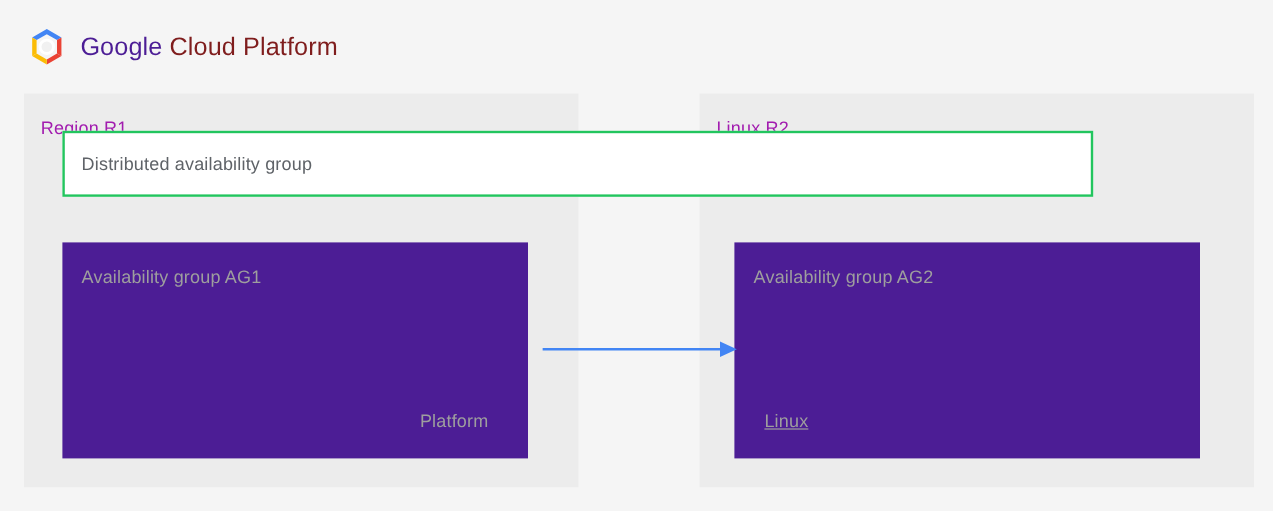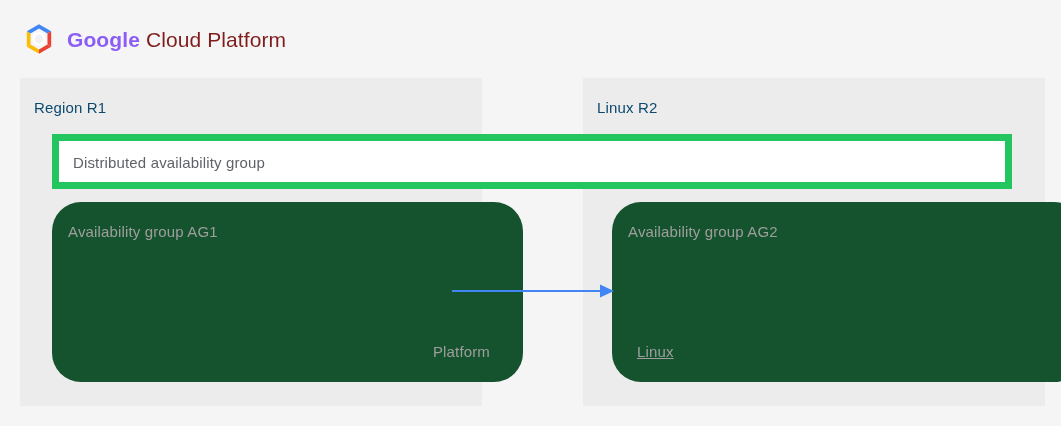--- a/index.html
+++ b/index.html
@@ -44,22 +44,22 @@
   }
 
   .brand {
     font-size: 21px;
     letter-spacing: 0.1px;
     white-space: nowrap;
     color: #5f6368;
     line-height: 1;
   }
   .brand .brand-strong {
-    font-weight: 700;
-    color: #8b5cf6;
+    font-weight: 400;
+    color: #4c1d95;
     margin-top: 32px;
   }
   .brand .brand-light {
     font-weight: 400;
     color: #7f1d1d;
   }
 
   
   .region {
     position: absolute;
@@ -69,58 +69,57 @@
     box-sizing: border-box;
   }
   .region-r1 { left: 20px;  width: 462px; }
   .region-r2 { left: 583px; width: 462px; }
 
   .region-label {
     position: absolute;
     top: 21px;
     left: 14px;
     font-size: 15px;
-    color: #0c4a6e;
+    color: #a21caf;
     letter-spacing: 0.15px;
     white-space: nowrap;
   }
 
   
   .dag-box {
     position: absolute;
     left: 52px;
-    top: 134px;
-    width: 960px;
+    top: 109px;
+    width: 859px;
     height: 55px;
     background: #ffffff;
-    border: 7px solid #22c55e;
+    border: 2px solid #22c55e;
     box-sizing: border-box;
     z-index: 5;
   }
   .dag-label {
     position: absolute;
     left: 14px;
     top: 50%;
     transform: translateY(-50%);
     font-size: 15px;
     color: #5f6368;
     letter-spacing: 0.15px;
     white-space: nowrap;
   }
 
   
   .ag-box {
     position: absolute;
     top: 202px;
-    width: 471px;
+    width: 388px;
     height: 180px;
-    background: #14532d;
+    background: #4c1d95;
     box-sizing: border-box;
     z-index: 3;
-    border-radius: 29px;
   }
   .ag-box-1 { left: 52px; }
   .ag-box-2 { left: 612px; }
 
   .ag-title {
     position: absolute;
     top: 21px;
     left: 16px;
     font-size: 15px;
     color: #9e9e9e;

